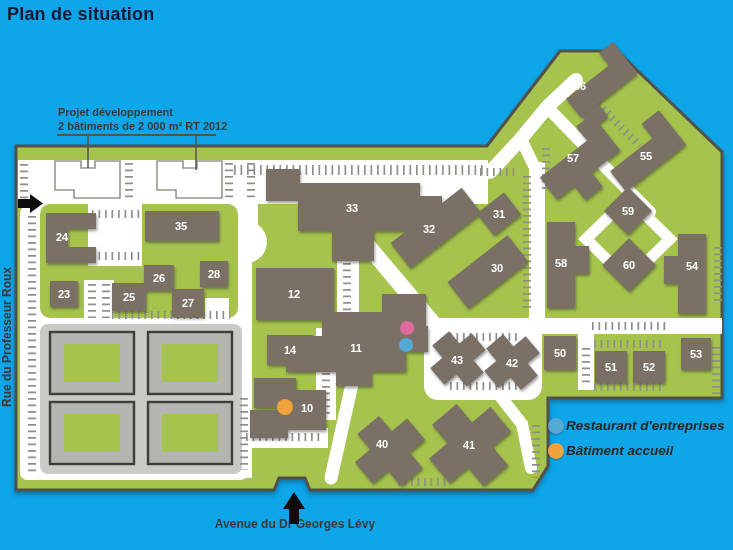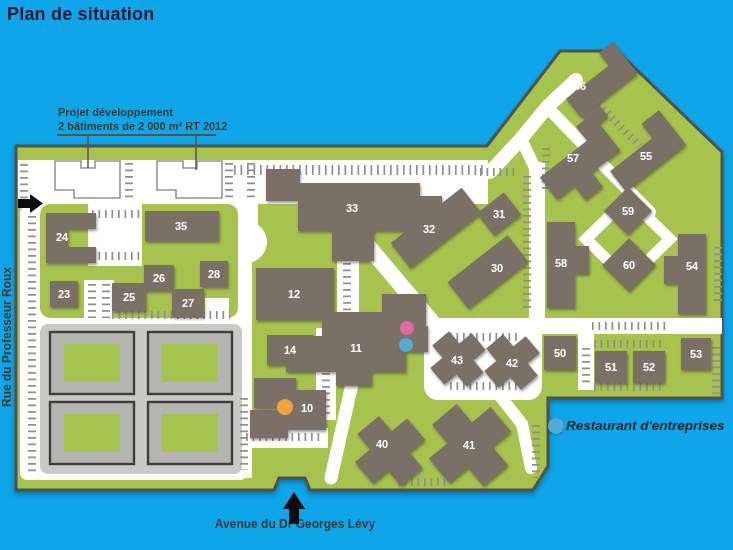--- a/index.html
+++ b/index.html
@@ -261,14 +261,18 @@
 
     <path class="arrow" d="M18,199 h12 v-5 l13,9.5 l-13,9.5 v-5 h-12 z"></path>
     <path class="arrow" d="M289,508 h10 v16 h-10 z M283,509 L294,492 L305,509 z"></path>
   </svg>
 
   <div id="legend">
     <div class="leg-row">
       <span class="dot dot-blue"></span>
       <span class="leg-label">Restaurant d'entreprises</span>
     </div>
+    <div class="leg-row">
+      <span class="dot dot-orange"></span>
+      <span class="leg-label">Bâtiment accueil</span>
+    </div>
   </div>
 </div>
 
 </body></html>

